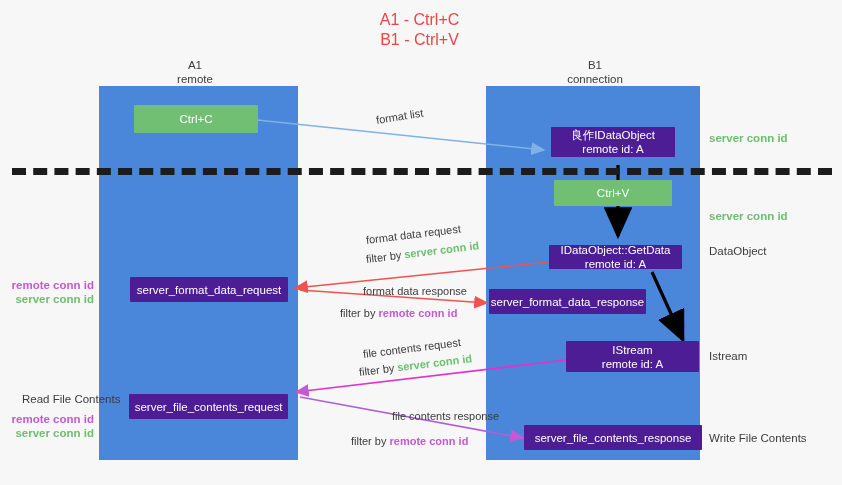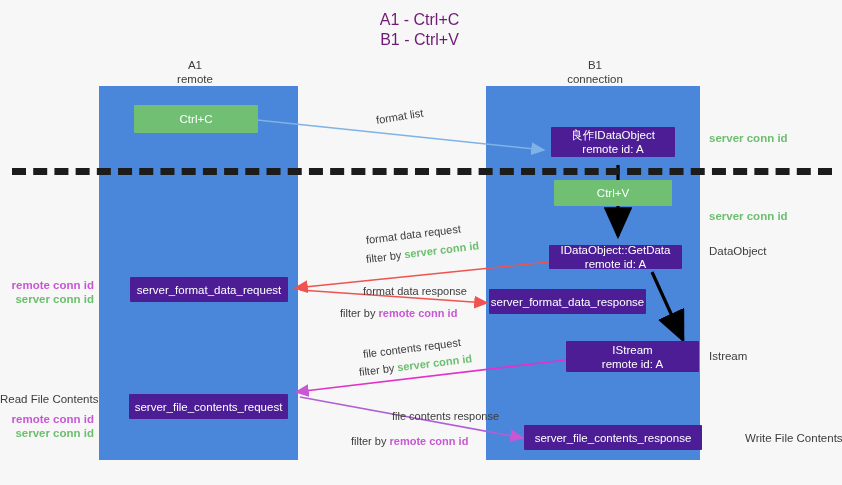--- a/index.html
+++ b/index.html
@@ -12,21 +12,21 @@
     width: 842px;
     height: 485px;
     background: #f7f7f7;
     font-family: "Liberation Sans", sans-serif;
     overflow: hidden;
   }
   .title {
     position: absolute;
     left: 0; right: 3px;
     text-align: center;
-    color: #701a75;
+    color: #ef4444;
     font-size: 16px;
     line-height: 20px;
   }
   .title.l1 { top: 10px; }
   .title.l2 { top: 30px; }
 
   .col-head {
     position: absolute;
     text-align: center;
     color: #3c3c3c;
@@ -186,26 +186,26 @@
   </div>
 
   <div class="box orange" style="left:524px; top:425px; width:178px; height:25px;">
     <span>server_file_contents_response</span>
   </div>
 
   <div class="side-label green" style="left:709px; top:131px;">server conn id</div>
   <div class="side-label green" style="left:709px; top:209px;">server conn id</div>
   <div class="side-label" style="left:709px; top:244px;">DataObject</div>
   <div class="side-label" style="left:709px; top:349px;">Istream</div>
-  <div class="side-label" style="left:709px; top:431px;margin-left:36px;">Write File Contents</div>
+  <div class="side-label" style="left:709px; top:431px;">Write File Contents</div>
 
   <div class="side-label magenta right-align" style="left:8px; top:278px; width:86px;">remote conn id</div>
   <div class="side-label green right-align" style="left:8px; top:292px; width:86px;">server conn id</div>
 
-  <div class="side-label right-align" style="left:0px; top:392px; width:96px;">Read File Contents</div>
+  <div class="side-label right-align" style="left:0px; top:392px; width:96px;padding-left:22px;">Read File Contents</div>
   <div class="side-label magenta right-align" style="left:8px; top:412px; width:86px;">remote conn id</div>
   <div class="side-label green right-align" style="left:8px; top:426px; width:86px;">server conn id</div>
 
   <div class="edge-label rot-up" style="left:376px; top:113px;">format list</div>
 
   <div class="edge-label rot-up2" style="left:366px; top:233px;">format data request</div>
   <div class="edge-label rot-up2" style="left:366px; top:252px;"><span>filter by </span><span class="green">server conn id</span></div>
 
   <div class="edge-label" style="left:363px; top:284px;">format data response</div>
   <div class="edge-label" style="left:340px; top:306px;"><span>filter by </span><span class="magenta">remote conn id</span></div>

